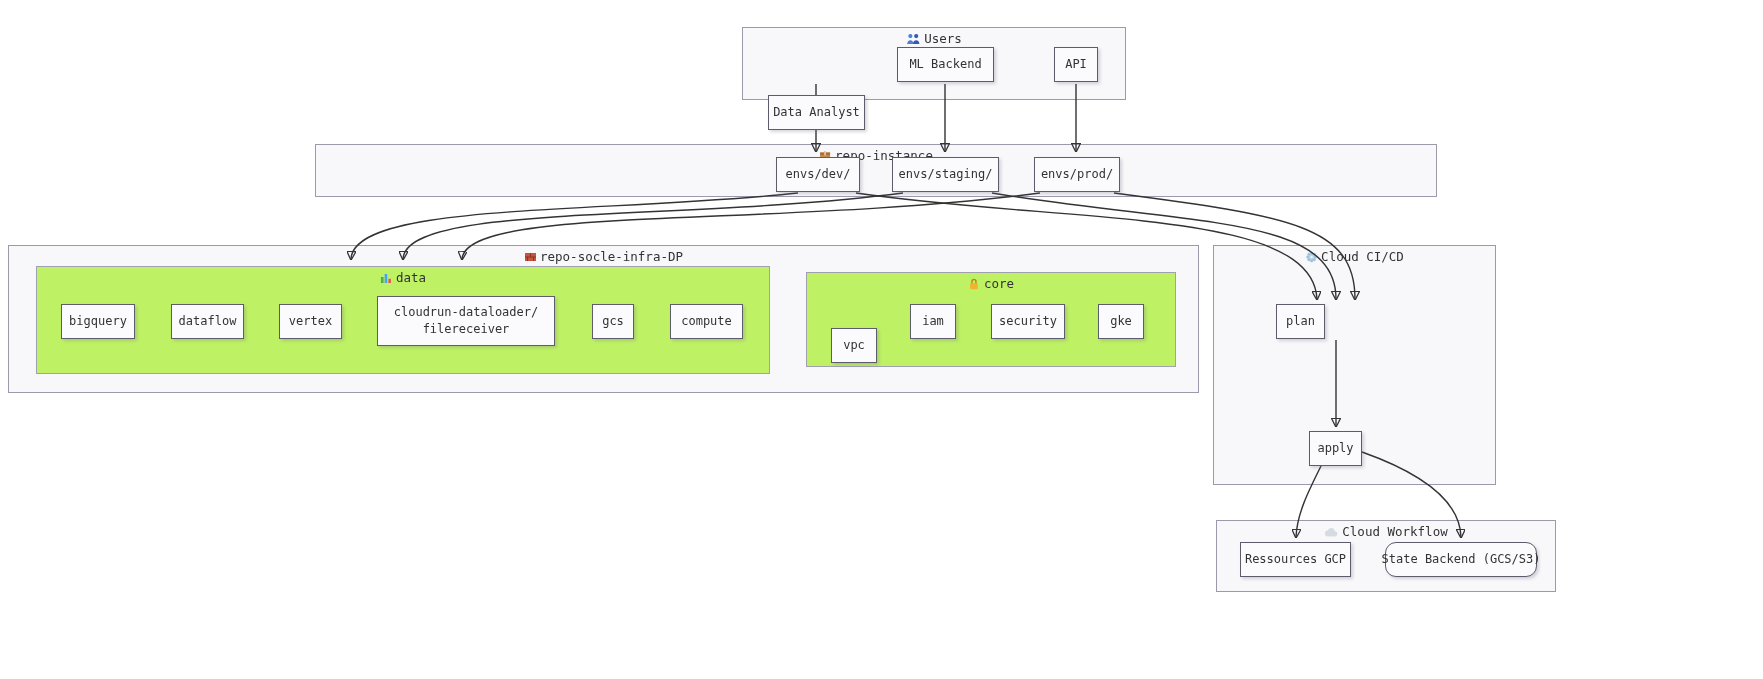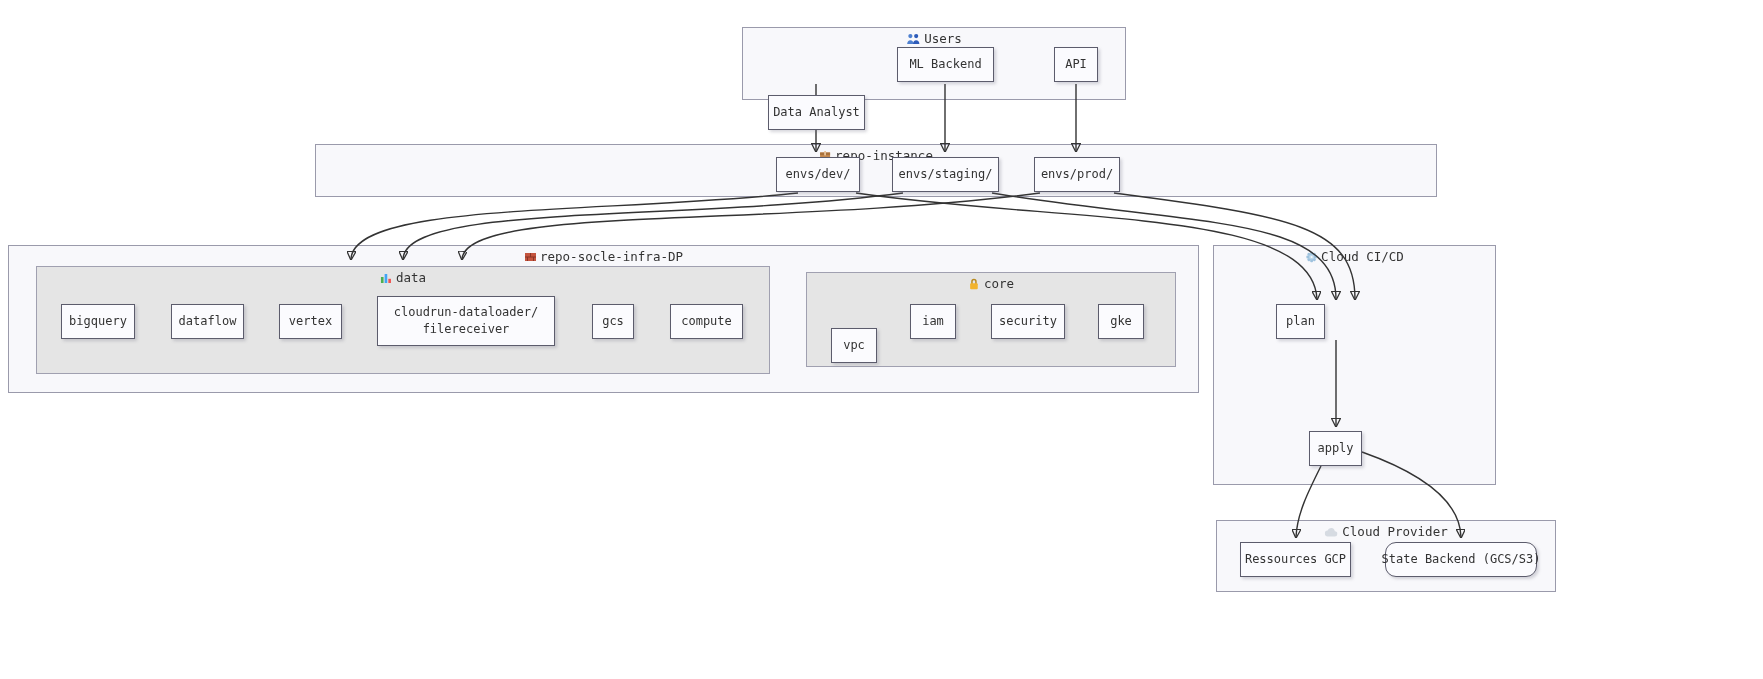--- a/index.html
+++ b/index.html
@@ -11,21 +11,21 @@
     height: 679px;
     background: #ffffff;
     overflow: hidden;
   }
   .group {
     position: absolute;
     background: #f8f8fb;
     border: 1px solid #9a9aab;
     z-index: 1;
   }
-  .group--inner { background: #e5e5e5; border-color: #a0a0b0; }
+  .group--inner { background: #bef264; border-color: #a0a0b0; }
   .group-label {
     position: absolute;
     top: 3px;
     left: 50%;
     transform: translateX(-50%);
     display: flex;
     align-items: center;
     gap: 4px;
     font-size: 12.5px;
     color: #333333;
@@ -148,21 +148,21 @@
     </div>
   </div>
 
   <div class="group" style="left:1216px; top:520px; width:340px; height:72px;">
     <div class="group-label">
       <span class="icon">
         <svg width="14" height="10" viewBox="0 0 14 10">
             <path d="M3.6 9.4a2.9 2.9 0 0 1-.3-5.8A3.7 3.7 0 0 1 10.5 4.2 2.6 2.6 0 0 1 10.3 9.4z" fill="#d6dbe2"></path>
           </svg>
       </span>
-      <span>Cloud Provider</span>
+      <span>Cloud Workflow</span>
     </div>
   </div>
 
   <svg class="edges" viewBox="0 0 1763 679">
     <defs>
       <marker id="arrow" viewBox="0 0 10 10" refX="8.5" refY="5" markerWidth="6.5" markerHeight="6.5" orient="auto-start-reverse">
         <path d="M0 0 L10 5 L0 10 z" fill="#333333" stroke="none"></path>
       </marker>
     </defs>
     <path d="M816 84 L816 151" marker-end="url(#arrow)"></path>

